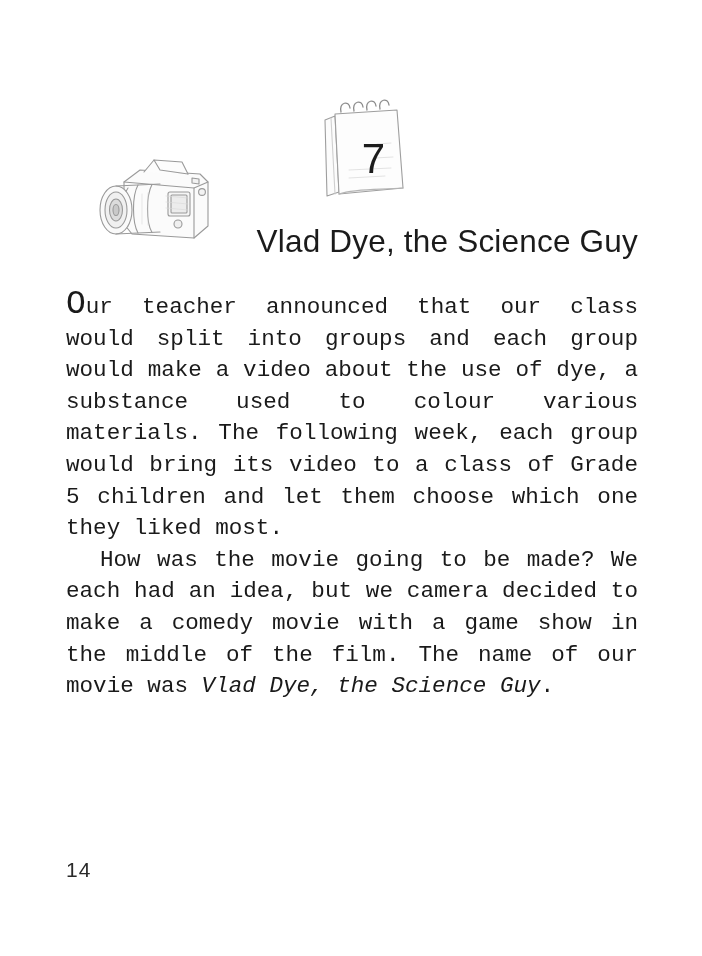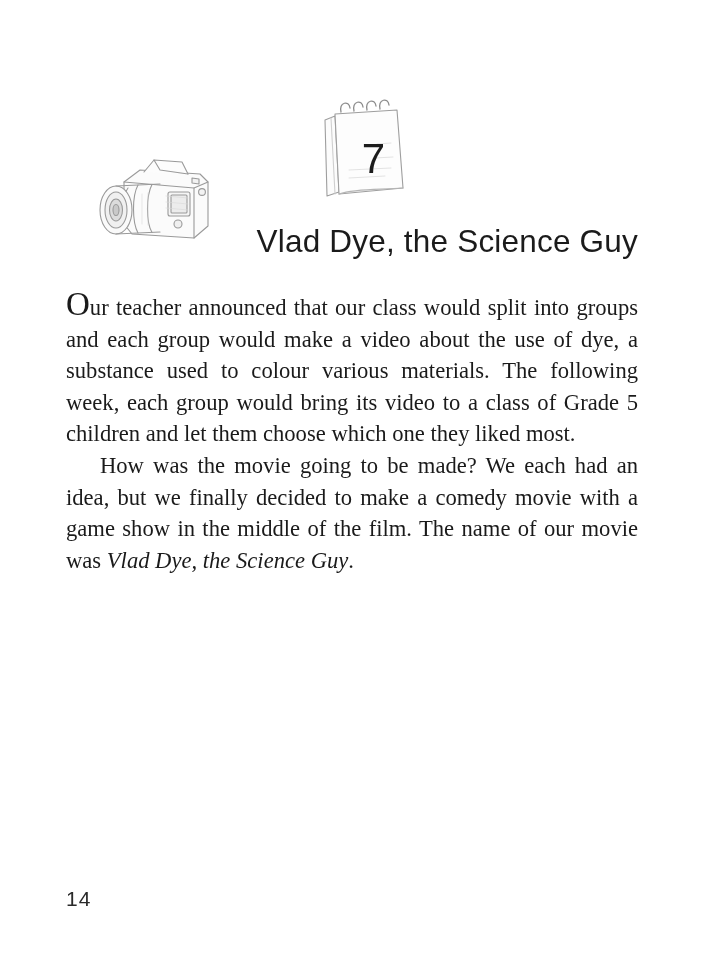--- a/index.html
+++ b/index.html
@@ -78,20 +78,21 @@
     left: 66px;
     top: 292px;
     width: 572px;
     font-size: 22.6px;
     line-height: 31.6px;
     color: #1a1a1a;
     text-align: justify;
     text-justify: inter-word;
     -webkit-hyphens: none;
     hyphens: none;
+    font-family: Liberation Mono, monospace;
   }
   .body-text p {
     margin: 0;
     text-indent: 34px;
   }
   .body-text p.first {
     text-indent: 0;
   }
   .initial-cap {
     font-size: 33px;
@@ -103,21 +104,20 @@
 
   
   .page-number {
     position: absolute;
     left: 66px;
     top: 858px;
     font-size: 21px;
     color: #2a2a2a;
     font-family: "Liberation Sans", "DejaVu Sans", sans-serif;
     letter-spacing: 1px;
-    margin-top: 29px;
   }
 
   
   .watermark {
     position: absolute;
     left: 0;
     top: 928px;
     width: 702px;
     text-align: center;
     font-family: "Liberation Sans", "DejaVu Sans", sans-serif;
@@ -197,21 +197,21 @@
     <div class="chapter-number">7</div>
   </div>
 
   <h1 class="chapter-title">Vlad Dye, the Science Guy</h1>
 
   <div class="body-text">
 
     <p class="first"><span class="initial-cap">O</span><span>ur teacher announced that our class would split into groups and each group would make a video about the use of dye, a substance used to colour various materials. The following week, each group would bring its video to a class of Grade 5 children and let them choose which one they liked most.</span></p>
 
 
-    <p><span>How was the movie going to be made? We each had an idea, but we finally decided to make a comedy movie with a game show in the middle of the film. The name of our movie was </span><span class="title-italic">Vlad Dye, the Science Guy</span><span>.</span></p>
+    <p><span>How was the movie going to be made? We each had an idea, but we camera decided to make a comedy movie with a game show in the middle of the film. The name of our movie was </span><span class="title-italic">Vlad Dye, the Science Guy</span><span>.</span></p>
 
 
   </div>
 
   <div class="page-number">14</div>
 
 
 </div>
 
 </body></html>

